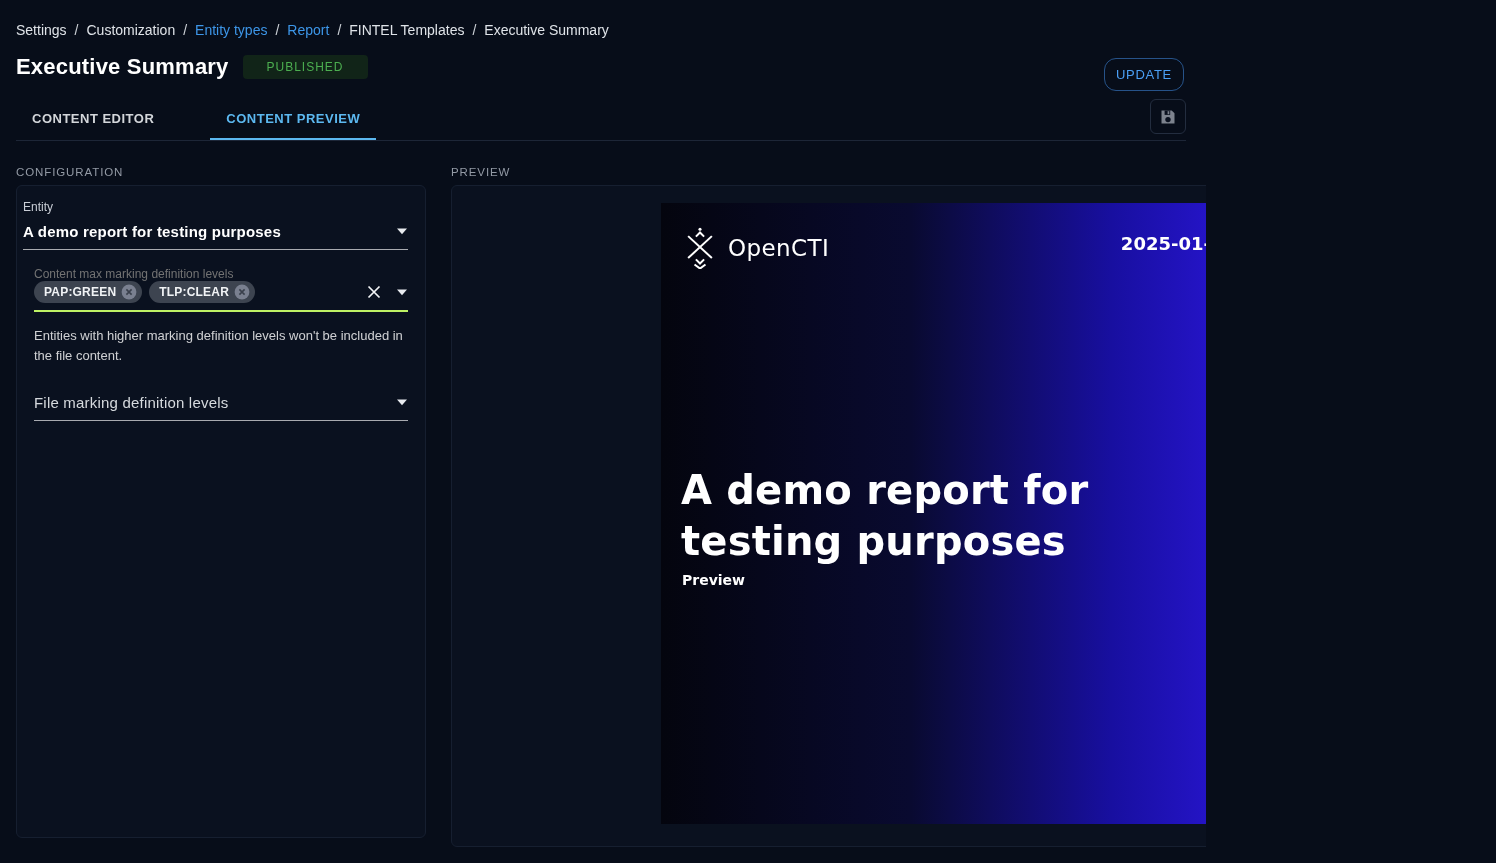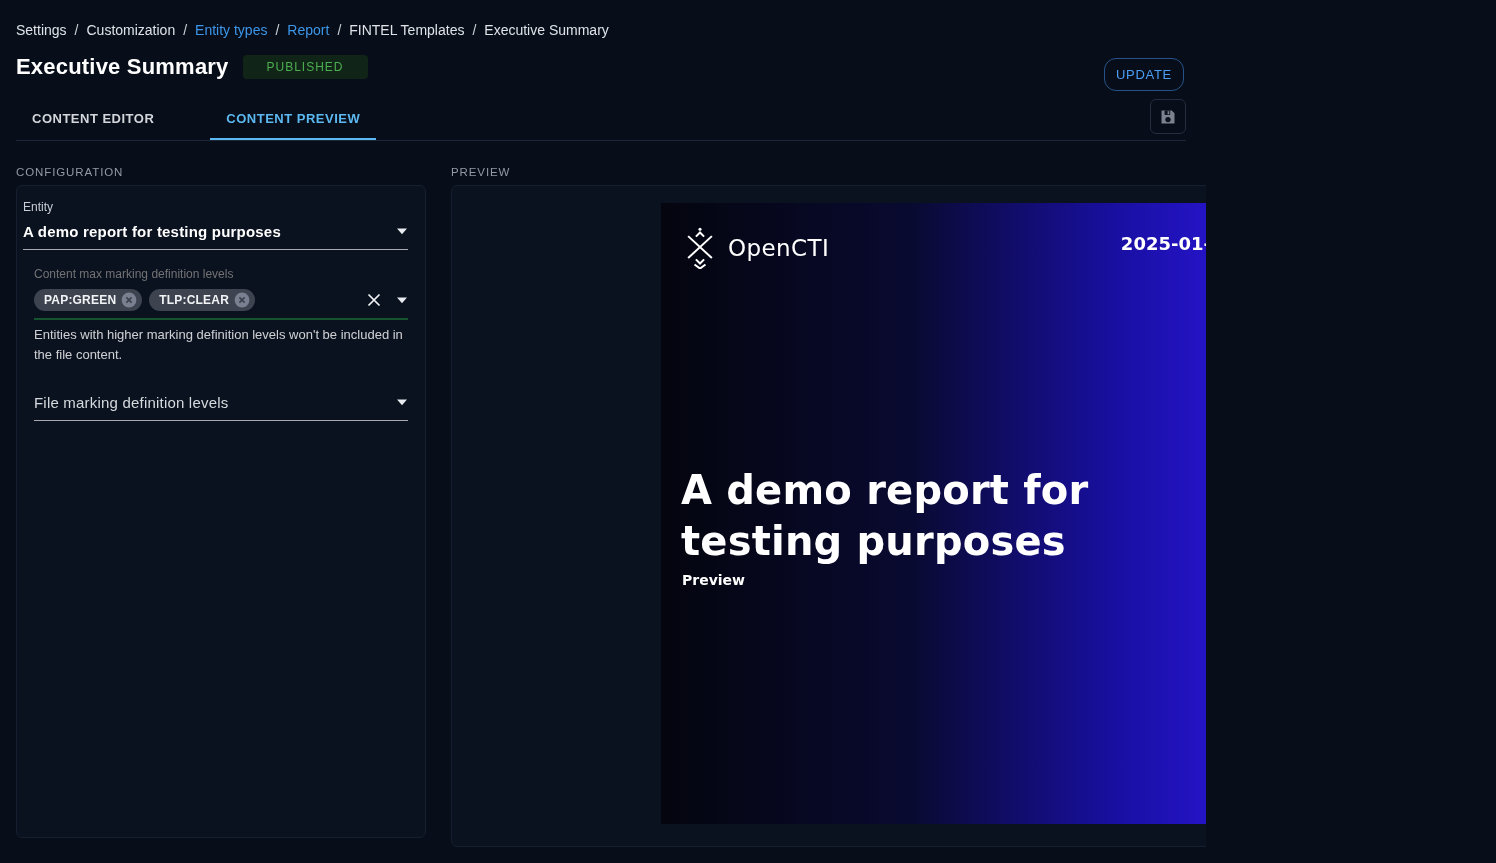--- a/index.html
+++ b/index.html
@@ -38,30 +38,30 @@
   
   .config-panel{position:absolute;left:16px;top:185px;width:410px;height:653px;
     background:#0a111f;border:1px solid #161f30;border-radius:6px;}
   .field-entity{position:absolute;left:6px;right:17px;top:14px;}
   .field-label-sm{font-size:12px;color:#c9ced6;}
   .select-row{display:flex;align-items:center;justify-content:space-between;
     margin-top:9px;padding-bottom:9px;border-bottom:1px solid rgba(255,255,255,0.65);cursor:pointer;}
   .select-value{font-size:15px;font-weight:600;color:#ffffff;letter-spacing:0.2px;}
   .field-marking{position:absolute;left:17px;right:17px;top:81px;}
   .field-label-blue{font-size:12px;color:#737373;}
-  .chips-row{display:flex;align-items:center;margin-top:8px;padding-bottom:7px;
-    border-bottom:2px solid #14532d;justify-content:space-between;}
+  .chips-row{display:flex;align-items:center;padding-bottom:7px;
+    border-bottom:2px solid #bef264;justify-content:space-between;}
   .chip{height:22px;border-radius:11px;background:#3d4450;color:#f1f3f5;font-size:12px;
     font-weight:700;display:flex;align-items:center;gap:5px;padding:0 5px 0 10px;
     margin-right:7px;letter-spacing:0.2px;cursor:default;}
   .chip svg{cursor:pointer;}
   .chips-spacer{flex:1;}
   .clear-x{display:flex;align-items:center;margin-right:14px;cursor:pointer;}
   .caret{display:flex;align-items:center;cursor:pointer;}
-  .helper{margin-top:5px;font-size:13px;line-height:20px;color:rgba(255,255,255,0.8);max-width:380px;}
+  .helper{margin-top:14px;font-size:13px;line-height:20px;color:rgba(255,255,255,0.8);max-width:380px;}
   .field-file{position:absolute;left:17px;right:17px;top:208px;}
   .select-row2{display:flex;align-items:center;justify-content:space-between;
     padding-bottom:9px;border-bottom:1px solid rgba(255,255,255,0.65);cursor:pointer;}
   .file-label{font-size:15px;color:#d6dade;letter-spacing:0.2px;}
   
   .preview-panel{position:absolute;left:451px;top:185px;width:1023px;height:662px;
     background:#0a111f;border:1px solid #161f30;border-radius:6px;}
   .doc-page{position:absolute;left:209px;top:17px;width:594px;height:621px;
     background:linear-gradient(90deg,#04050e 0%,#090a30 42%,#180fa0 76%,#2a16d8 100%);
     font-family:"DejaVu Sans",sans-serif;color:#fff;}

